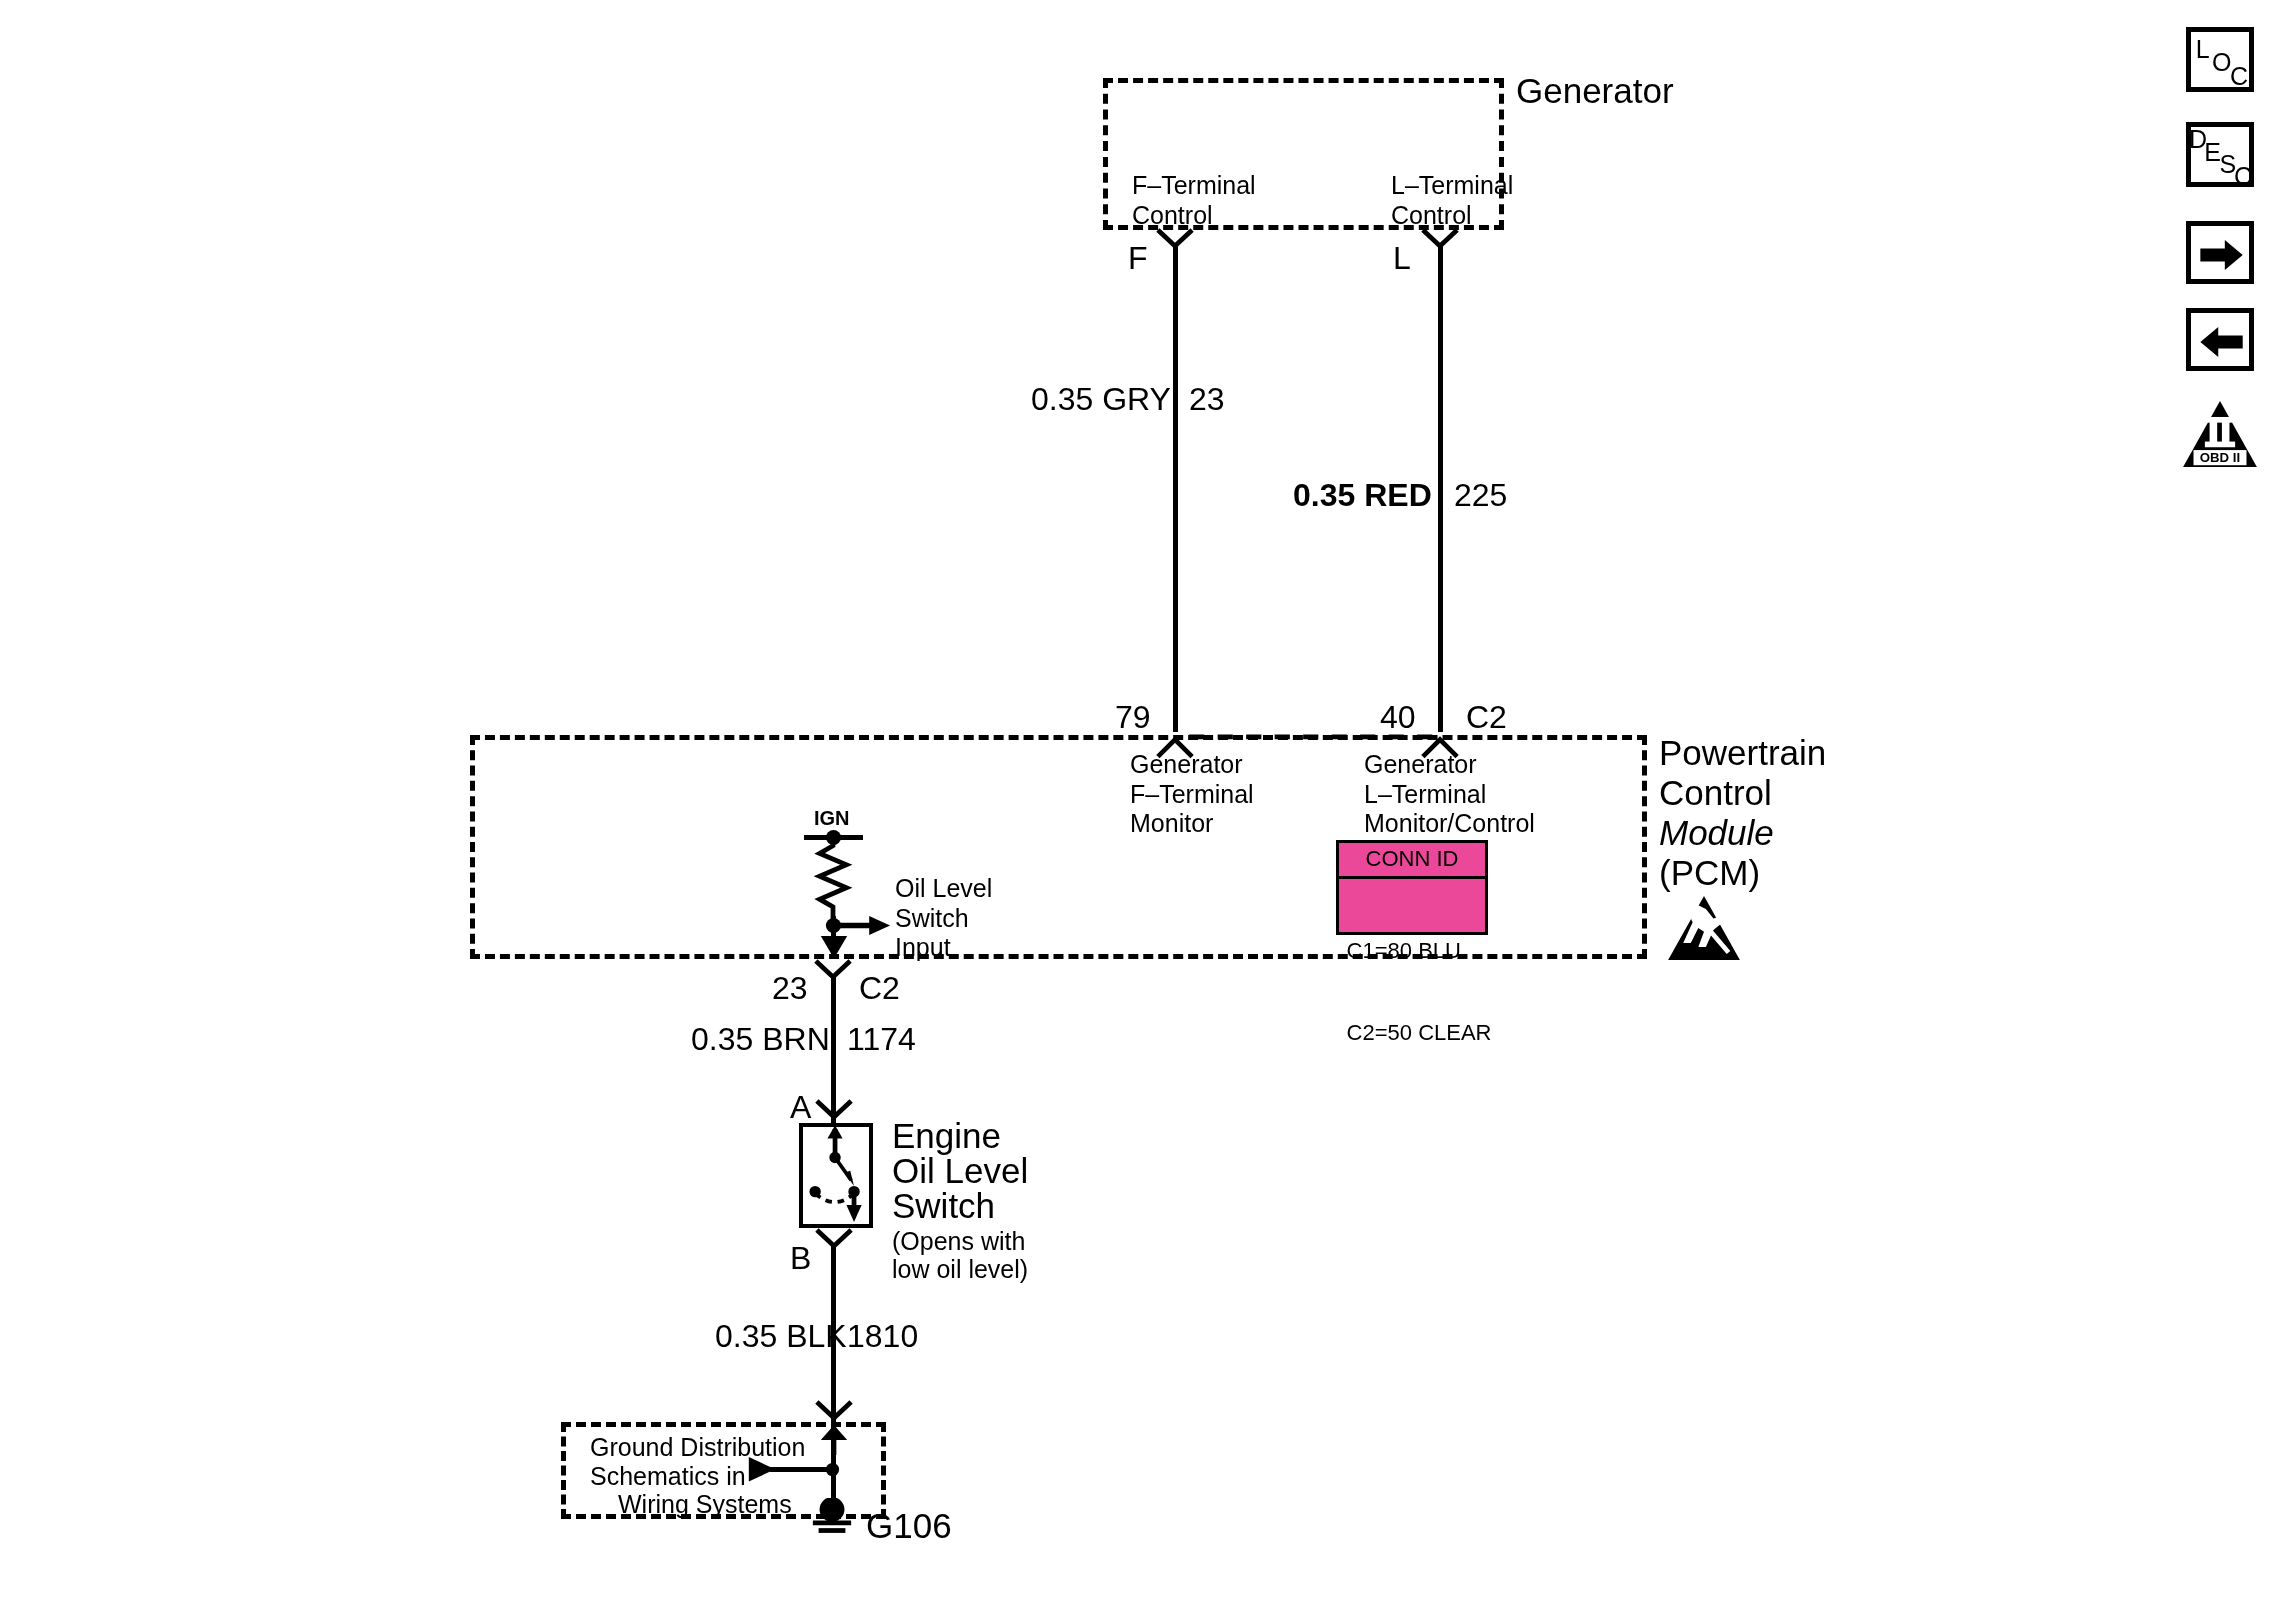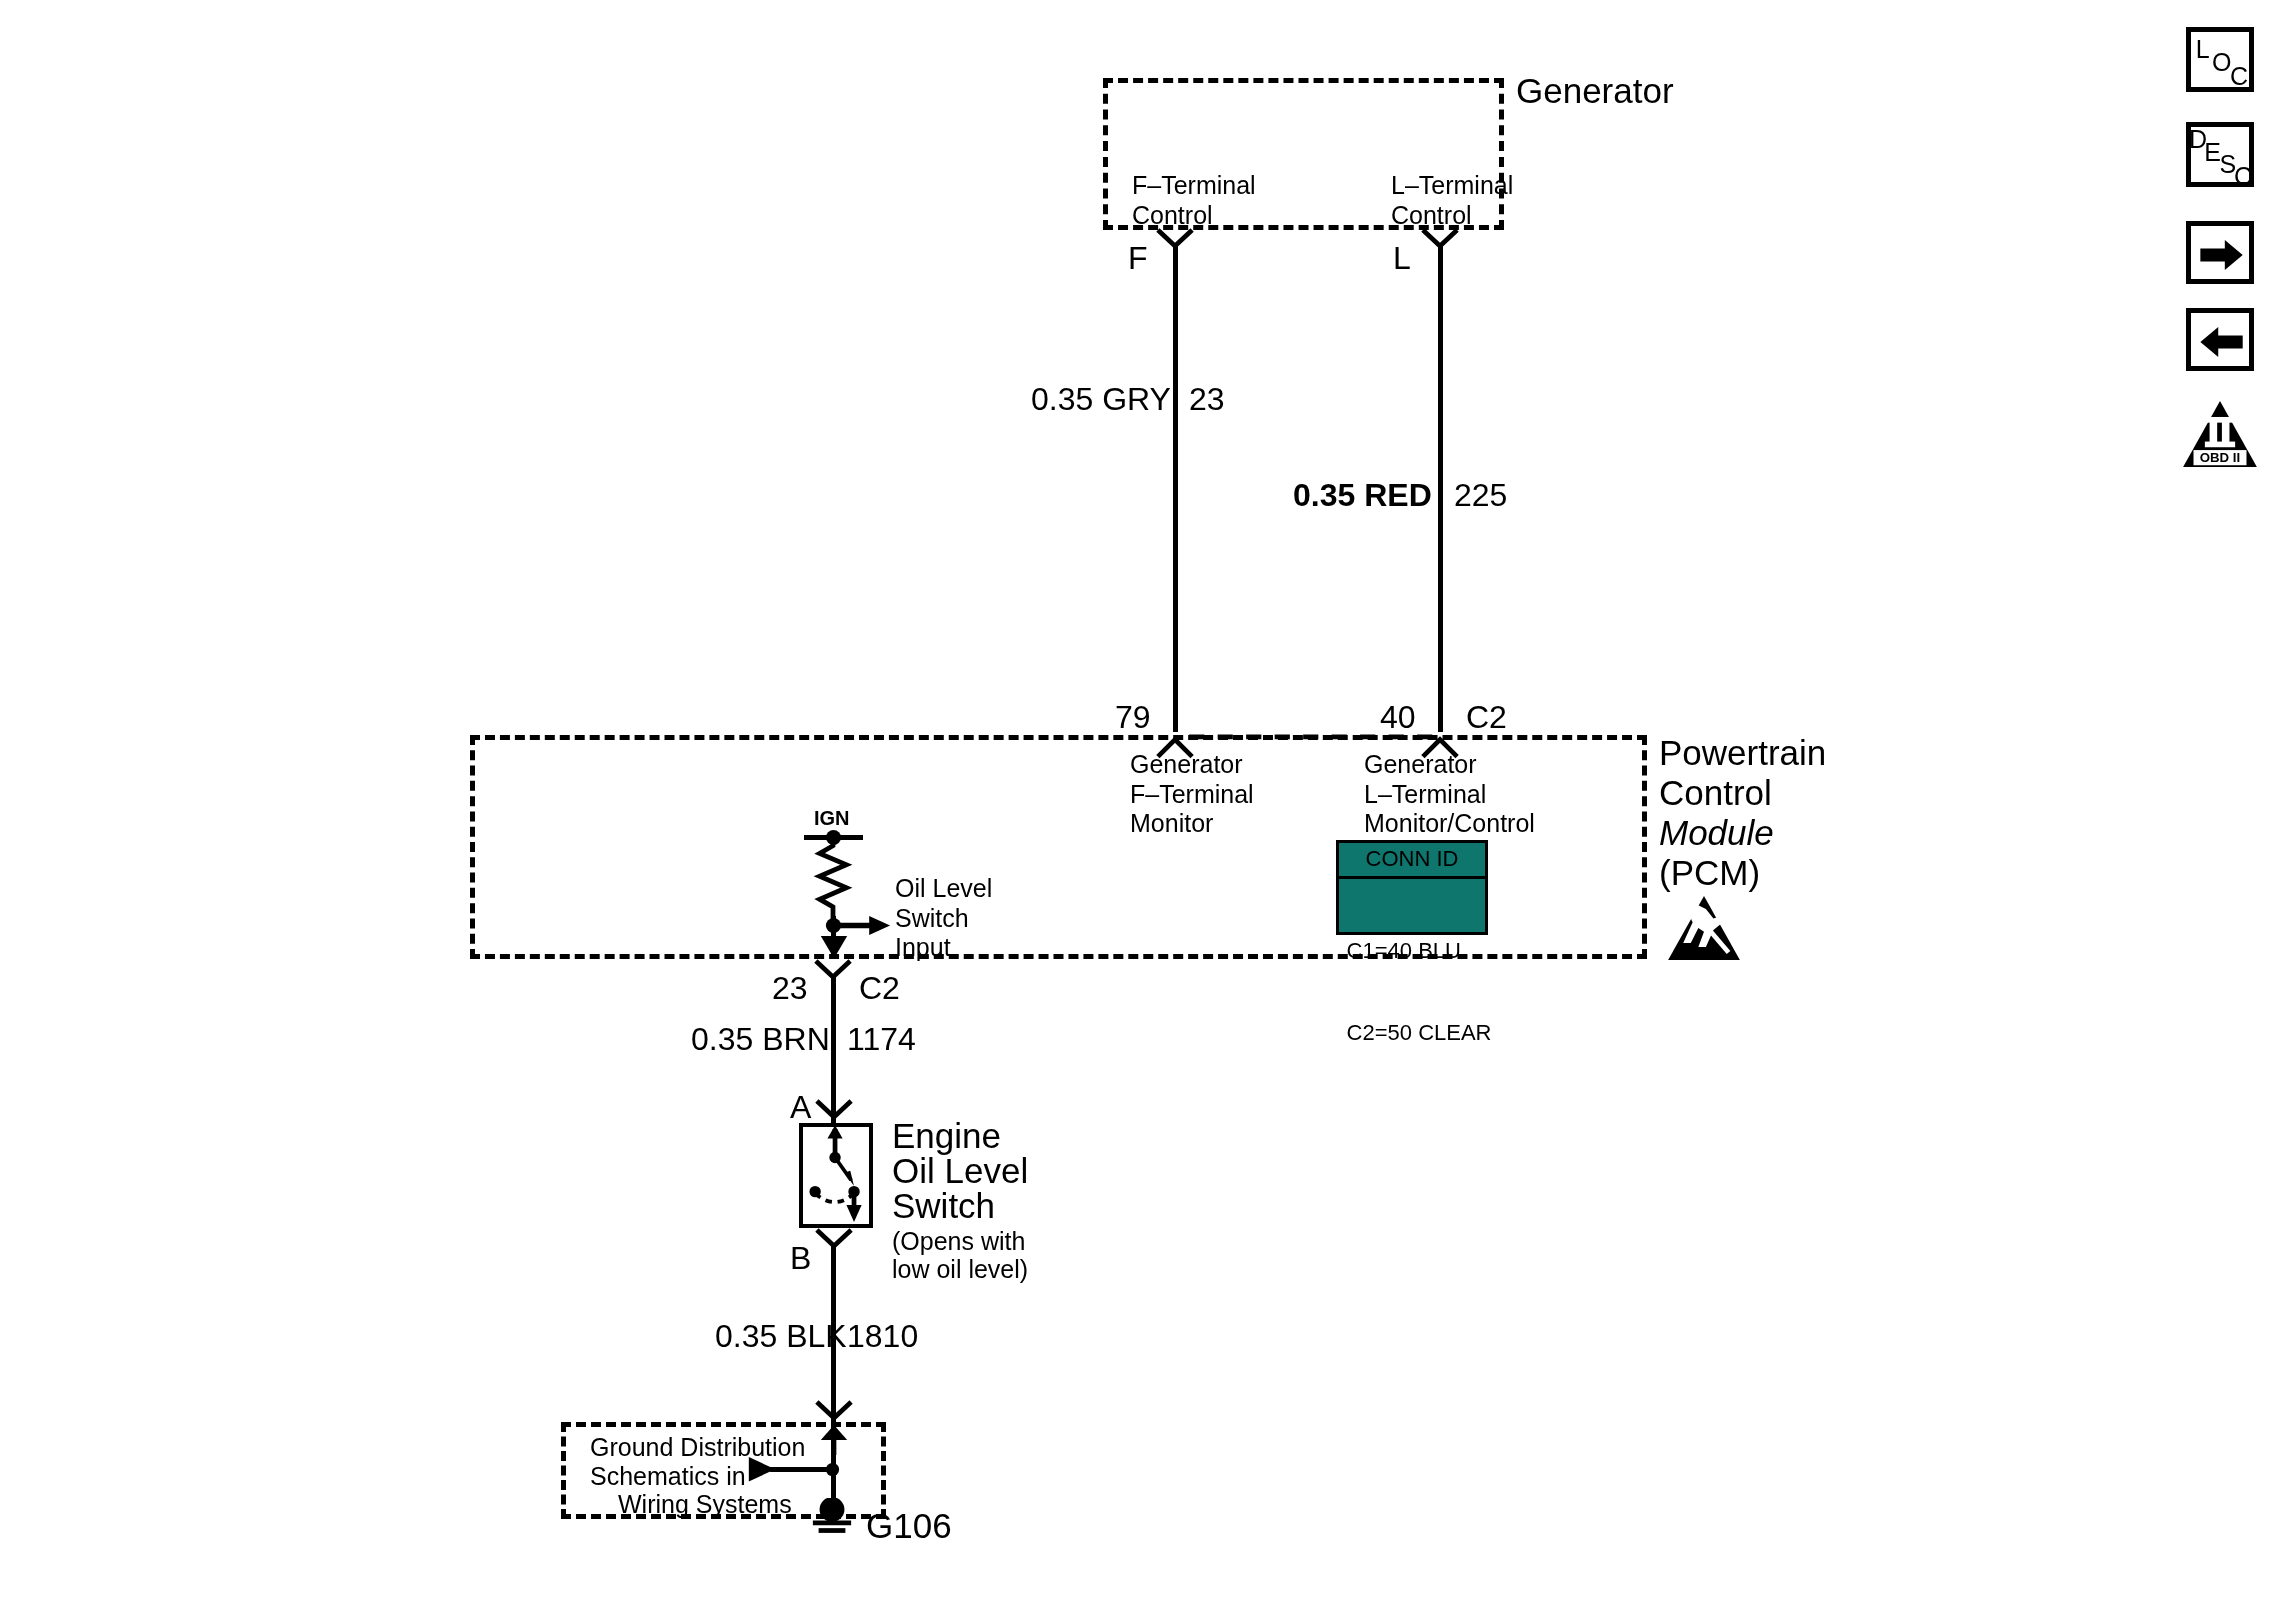--- a/index.html
+++ b/index.html
@@ -51,21 +51,21 @@
   .t-sm   { font-size: 20px; }
   .t-md   { font-size: 25px; }
   .t-xl   { font-size: 32px; }
   .t-xxl  { font-size: 35px; }
   .bold   { font-weight: bold; }
 
   
   .connid {
     position: absolute;
     border: 3.8px solid #000;
-    background: #0f766e;
+    background: #ec4899;
     box-sizing: border-box;
   }
   .connid-head {
     text-align: center;
     font-size: 22px;
     padding: 2.9px 0 3.8px 0;
     border-bottom: 3.8px solid #000;
     white-space: pre;
   }
   .connid-body {
@@ -156,21 +156,21 @@
 F–Terminal
 Monitor</div>
 
   <div class="t t-md" style="left:1364px; top:750px;">Generator
 L–Terminal
 Monitor/Control</div>
 
   <div class="connid" style="left:1336px; top:840px; width:152px; height:95px;">
     <div class="connid-head">CONN ID</div>
     <div class="connid-body">
-      <div>C1=40 BLU</div>
+      <div>C1=80 BLU</div>
       <div>C2=50 CLEAR</div>
     </div>
   </div>
 
   <div class="t t-sm bold" style="left:814px; top:807px;">IGN</div>
 
   <div class="hwire" style="left:804px; top:835px; width:59px;"></div>
   <svg class="abs" style="left:824px; top:828px;" width="19" height="19" viewBox="0 0 20 20">
     <circle cx="10" cy="10" r="8" fill="#000"></circle>
   </svg>

